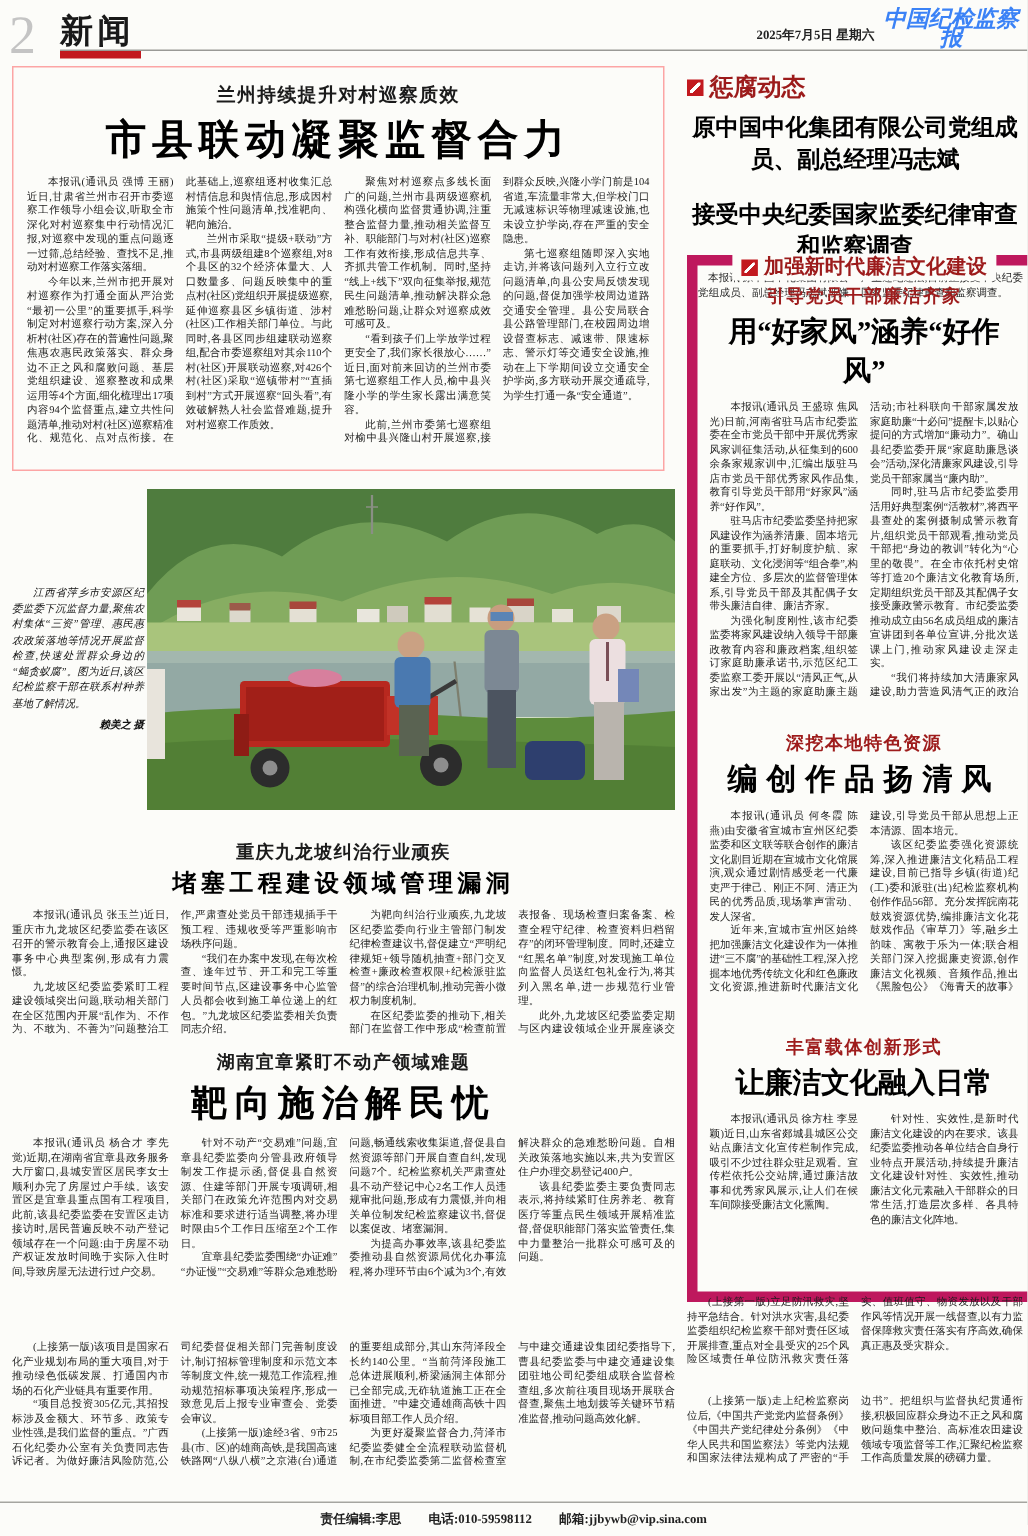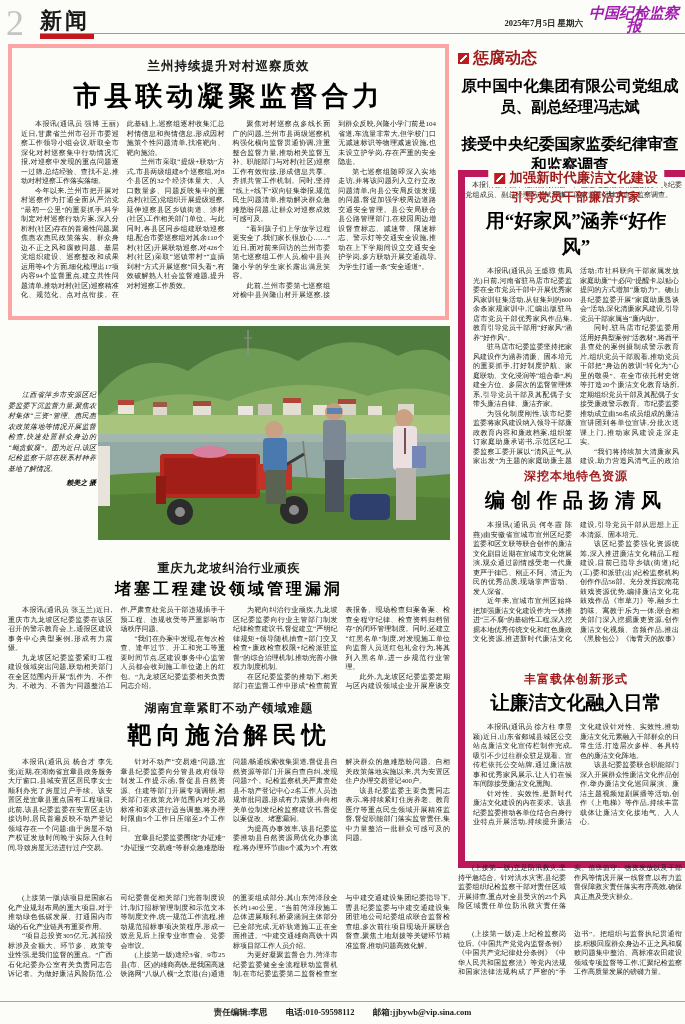--- a/index.html
+++ b/index.html
@@ -5,29 +5,29 @@
   html,body{margin:0;padding:0;background:#e8e8e4;}
   .page{position:relative;width:685px;height:1024px;margin:0 auto;background:#fcfcf9;
         font-family:"Liberation Serif","DejaVu Serif",serif;color:#1c1c1c;overflow:hidden;}
   
   .pagenum{position:absolute;left:6px;top:2px;font-size:36px;color:#c4c4c4;font-weight:400;}
   .secname{position:absolute;left:40px;top:6px;font-size:22px;font-weight:bold;letter-spacing:3px;color:#191919;}
   .sec-underbar{position:absolute;left:40px;top:34px;width:54px;height:5px;background:#c2191f;}
   .head-rule{position:absolute;left:40px;top:33px;width:645px;height:1px;background:#9a9a96;}
   .dateline{position:absolute;right:102px;top:18px;font-size:8.5px;font-weight:bold;color:#222;text-align:center;}
   .masthead{position:absolute;right:3px;top:7px;width:96px;font-size:15px;line-height:13px;
-            color:#a21caf;font-weight:bold;font-style:italic;letter-spacing:0px;text-align:center;}
+            color:#3b82f6;font-weight:bold;font-style:italic;letter-spacing:0px;text-align:center;}
   
   .kicker{ text-align:center;font-size:12px;font-weight:bold;color:#1b1b1b;letter-spacing:1px;}
   .kicker.red{color:#9e1c1c;}
   .headline{text-align:center;font-weight:bold;color:#000;}
   .cols{column-gap:8px;font-size:7px;line-height:9.5px;text-align:justify;overflow:hidden;}
   .cols p{margin:0;text-indent:2em;}
   
-  .leadbox{position:absolute;left:8px;top:44px;width:433px;height:268px;border:4px solid #fca5a5;background:#fcfcf9;}
+  .leadbox{position:absolute;left:8px;top:44px;width:433px;height:268px;border:1px solid #fca5a5;background:#fcfcf9;}
   .leadbox .kicker{margin-top:10px;font-size:12.5px;}
   .leadbox .headline{margin-top:3px;font-size:27px;letter-spacing:4px;}
   .leadbox .cols{position:absolute;left:9px;right:9px;top:72px;bottom:7px;column-count:4;}
   
   .brief{position:absolute;left:458px;top:48px;width:224px;}
   .tagrow{display:flex;align-items:center;gap:4px;font-size:16px;font-weight:bold;color:#9c1b1b;}
   .flagicon{display:inline-block;width:11px;height:11px;background:#c2191f;position:relative;flex:0 0 11px;}
   .flagicon::after{content:"";position:absolute;left:2px;top:2px;width:7px;height:7px;
                    background:linear-gradient(135deg,transparent 40%,#fff 40%,#fff 60%,transparent 60%);}
   .brief .headline{font-size:15.5px;line-height:21px;margin-top:6px;}
@@ -111,36 +111,35 @@
         <div class="kicker red">引导党员干部廉洁齐家</div>
         <div class="headline">用“好家风”涵养“好作风”</div>
         <div class="cols" style="height:200px;">
             <p>本报讯(通讯员 王盛琼 焦凤光)日前,河南省驻马店市纪委监委在全市党员干部中开展优秀家风家训征集活动,从征集到的600余条家规家训中,汇编出版驻马店市党员干部优秀家风作品集,教育引导党员干部用“好家风”涵养“好作风”。</p>
             <p>驻马店市纪委监委坚持把家风建设作为涵养清廉、固本培元的重要抓手,打好制度护航、家庭联动、文化浸润等“组合拳”,构建全方位、多层次的监督管理体系,引导党员干部及其配偶子女带头廉洁自律、廉洁齐家。</p>
             <p>为强化制度刚性,该市纪委监委将家风建设纳入领导干部廉政教育内容和廉政档案,组织签订家庭助廉承诺书,示范区纪工委监察工委开展以“清风正气,从家出发”为主题的家庭助廉主题活动;市社科联向干部家属发放家庭助廉“十必问”提醒卡,以贴心提问的方式增加“廉动力”。确山县纪委监委开展“家庭助廉恳谈会”活动,深化清廉家风建设,引导党员干部家属当“廉内助”。</p>
             <p>同时,驻马店市纪委监委用活用好典型案例“活教材”,将西平县查处的案例摄制成警示教育片,组织党员干部观看,推动党员干部把“身边的教训”转化为“心里的敬畏”。在全市依托村史馆等打造20个廉洁文化教育场所,定期组织党员干部及其配偶子女接受廉政警示教育。市纪委监委推动成立由56名成员组成的廉洁宣讲团到各单位宣讲,分批次送课上门,推动家风建设走深走实。</p>
             <p>“我们将持续加大清廉家风建设,助力营造风清气正的政治生态和正气充盈的社会生态。”驻马店市纪委副书记、监委副主任表示。</p>
           </div>
       </div>
-      <div class="cb-art" style="margin-top:1px;">
+      <div class="cb-art" style="margin-top:20px;">
         <div class="kicker red">深挖本地特色资源</div>
         <div class="headline spread">编创作品扬清风</div>
         <div class="cols" style="height:140px;">
             <p>本报讯(通讯员 何冬霞 陈燕)由安徽省宣城市宣州区纪委监委和区文联等联合创作的廉洁文化剧目近期在宣城市文化馆展演,观众通过剧情感受老一代廉吏严于律己、刚正不阿、清正为民的优秀品质,现场掌声雷动、发人深省。</p>
             <p>近年来,宣城市宣州区始终把加强廉洁文化建设作为一体推进“三不腐”的基础性工程,深入挖掘本地优秀传统文化和红色廉政文化资源,推进新时代廉洁文化建设,引导党员干部从思想上正本清源、固本培元。</p>
             <p>该区纪委监委强化资源统筹,深入推进廉洁文化精品工程建设,目前已指导乡镇(街道)纪(工)委和派驻(出)纪检监察机构创作作品56部。充分发挥皖南花鼓戏资源优势,编排廉洁文化花鼓戏作品《审草刀》等,融乡土韵味、寓教于乐为一体;联合相关部门深入挖掘廉吏资源,创作廉洁文化视频、音频作品,推出《黑脸包公》《海青天的故事》等作品,在基层干部群众中反响热烈。</p>
           </div>
       </div>
       <div class="cb-art" style="margin-top:10px;">
         <div class="kicker red">丰富载体创新形式</div>
         <div class="headline">让廉洁文化融入日常</div>
         <div class="cols" style="height:142px;">
             <p>本报讯(通讯员 徐方柱 李昱颖)近日,山东省郯城县城区公交站点廉洁文化宣传栏制作完成,吸引不少过往群众驻足观看。宣传栏依托公交站牌,通过廉洁故事和优秀家风展示,让人们在候车间隙接受廉洁文化熏陶。</p>
             <p>针对性、实效性,是新时代廉洁文化建设的内在要求。该县纪委监委推动各单位结合自身行业特点开展活动,持续提升廉洁文化建设针对性、实效性,推动廉洁文化元素融入干部群众的日常生活,打造层次多样、各具特色的廉洁文化阵地。</p>
-            <p>该县纪委监委联合职能部门深入开展群众性廉洁文化作品创作,举办廉洁文化巡回展演、廉洁主题视频短剧展播等活动,创作《上电梯》等作品,持续丰富载体让廉洁文化接地气、入人心。</p>
           </div>
       </div>
     </div>
   </div>
 
   <div class="photo-caption">
     <p>江西省萍乡市安源区纪委监委下沉监督力量,聚焦农村集体“三资”管理、惠民惠农政策落地等情况开展监督检查,快速处置群众身边的“蝇贪蚁腐”。图为近日,该区纪检监察干部在联系村种养基地了解情况。</p>
     <div class="photo-credit">赖美之 摄</div>
   </div>
 

